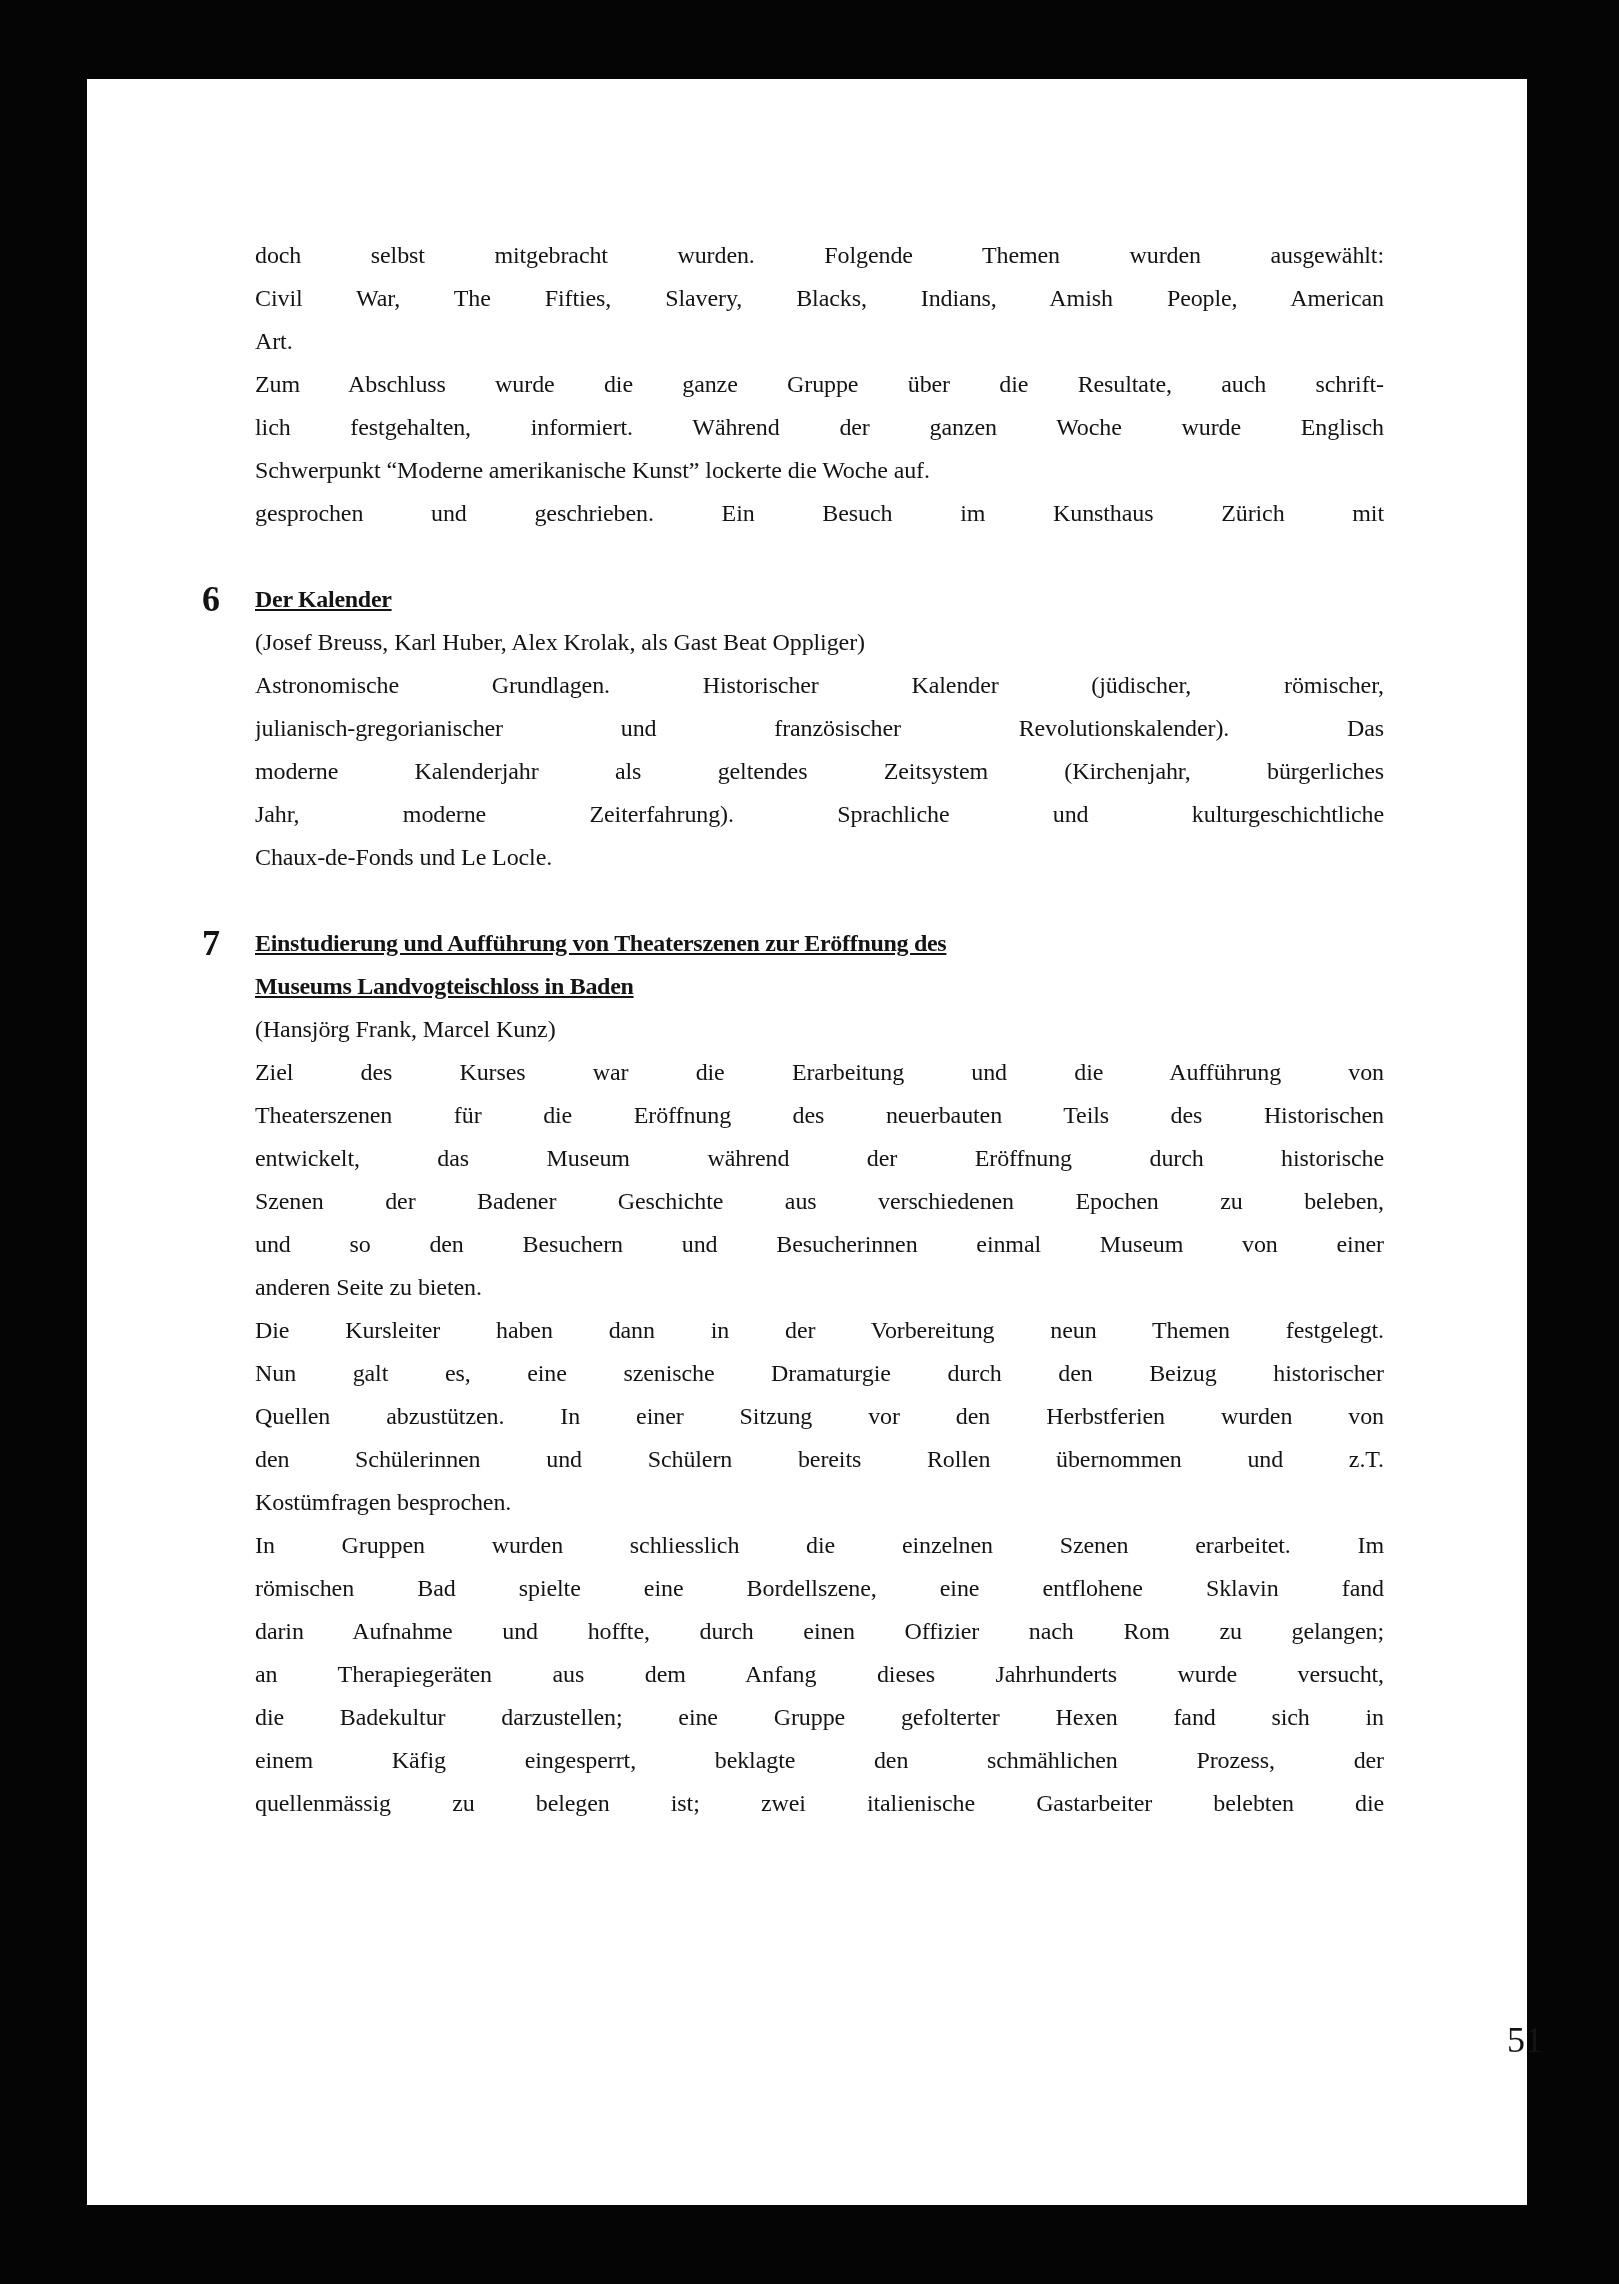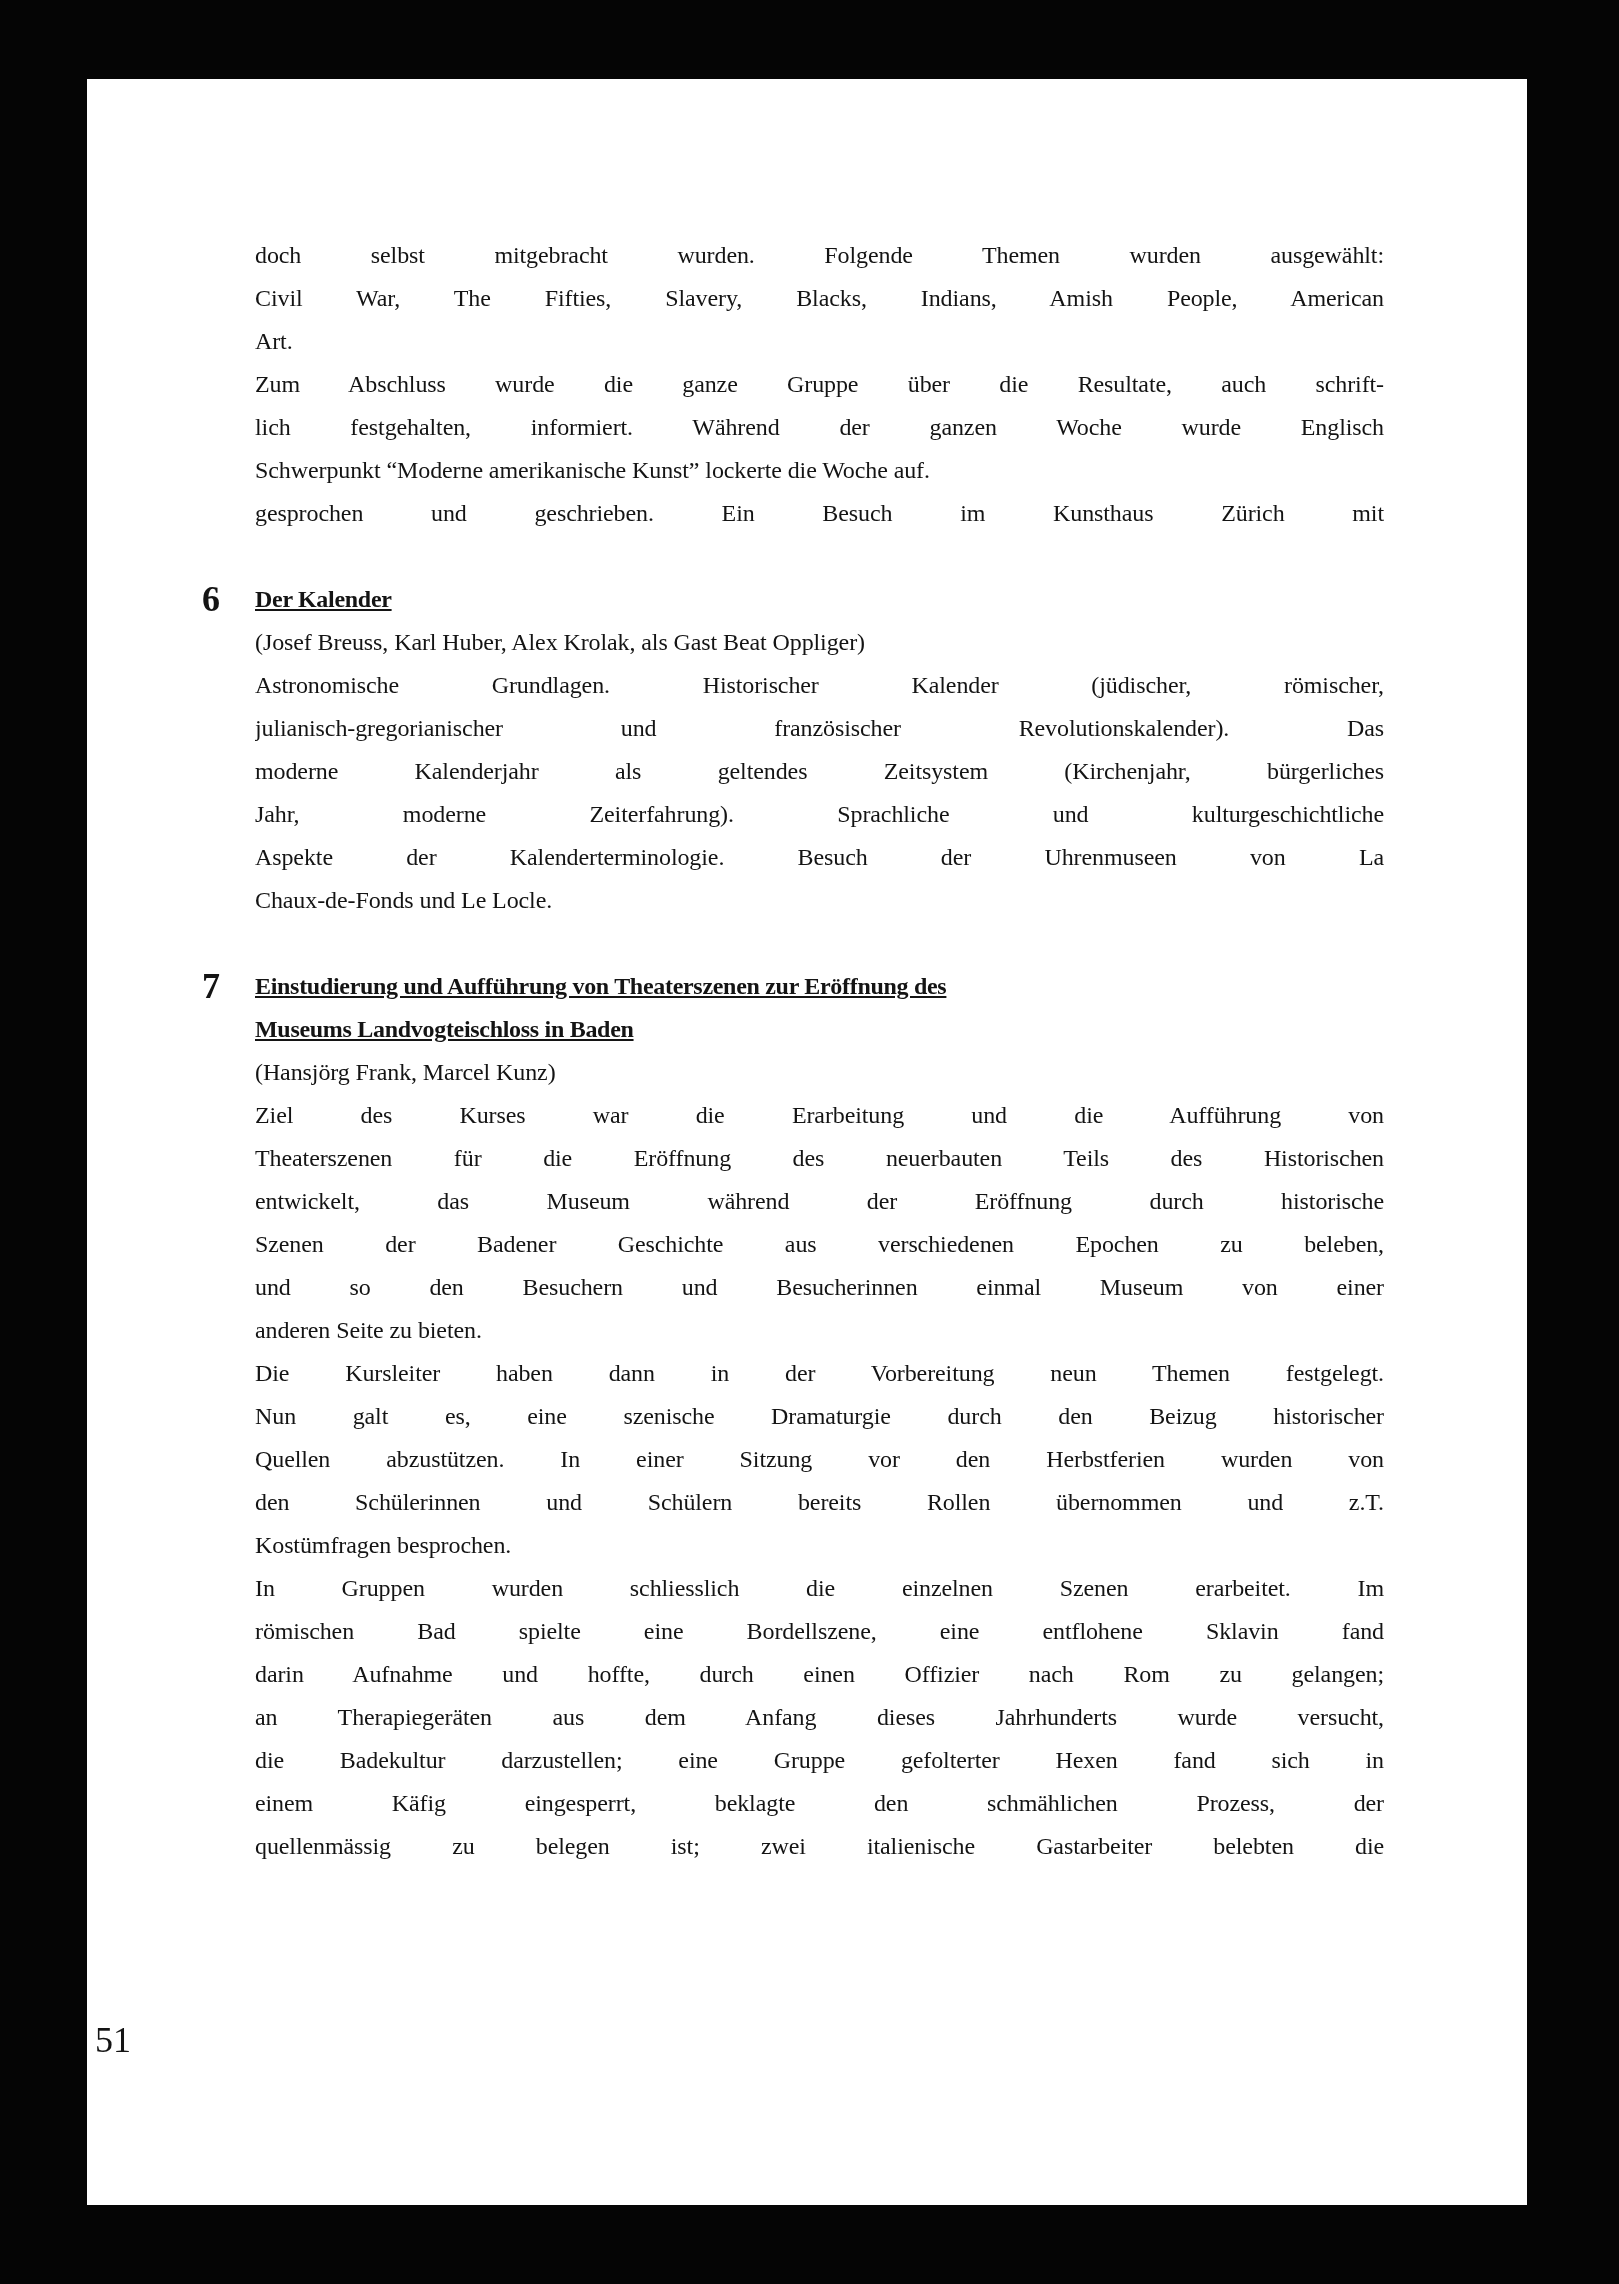--- a/index.html
+++ b/index.html
@@ -60,24 +60,24 @@
     font-size: 36px;
     line-height: 43px;
   }
   .heading .line {
     font-weight: bold;
     letter-spacing: -0.3px;
     text-decoration: underline;
   }
   .page-number {
     position: absolute;
-    left: 8px;
+    left: 16px;
     width: 100%;
     top: 1940px;          
-    text-align: left;
+    text-align: right;
     font-size: 36px;
     line-height: 43px;
   }
 </style>
 </head>
 <body>
 
 <div class="page">
   <div class="content">
 
@@ -96,21 +96,20 @@
     <div class="section">
       <span class="section-num">6</span>
       <div class="heading">
         <span class="line l">Der Kalender</span>
       </div>
       <span class="line l">(Josef Breuss, Karl Huber, Alex Krolak, als Gast Beat Oppliger)</span>
       <span class="line j">Astronomische Grundlagen. Historischer Kalender (jüdischer, römischer,</span>
       <span class="line j">julianisch-gregorianischer und französischer Revolutionskalender). Das</span>
       <span class="line j">moderne Kalenderjahr als geltendes Zeitsystem (Kirchenjahr, bürgerliches</span>
       <span class="line j">Jahr, moderne Zeiterfahrung). Sprachliche und kulturgeschichtliche</span>
-      <span class="line j">Aspekte der Kalenderterminologie. Besuch der Uhrenmuseen von La</span>
       <span class="line l">Chaux-de-Fonds und Le Locle.</span>
     </div>
 
     <div class="blank"></div>
 
     <div class="section">
       <span class="section-num">7</span>
       <div class="heading">
         <span class="line l">Einstudierung und Aufführung von Theaterszenen zur Eröffnung des</span>
         <span class="line l">Museums Landvogteischloss in Baden</span>

